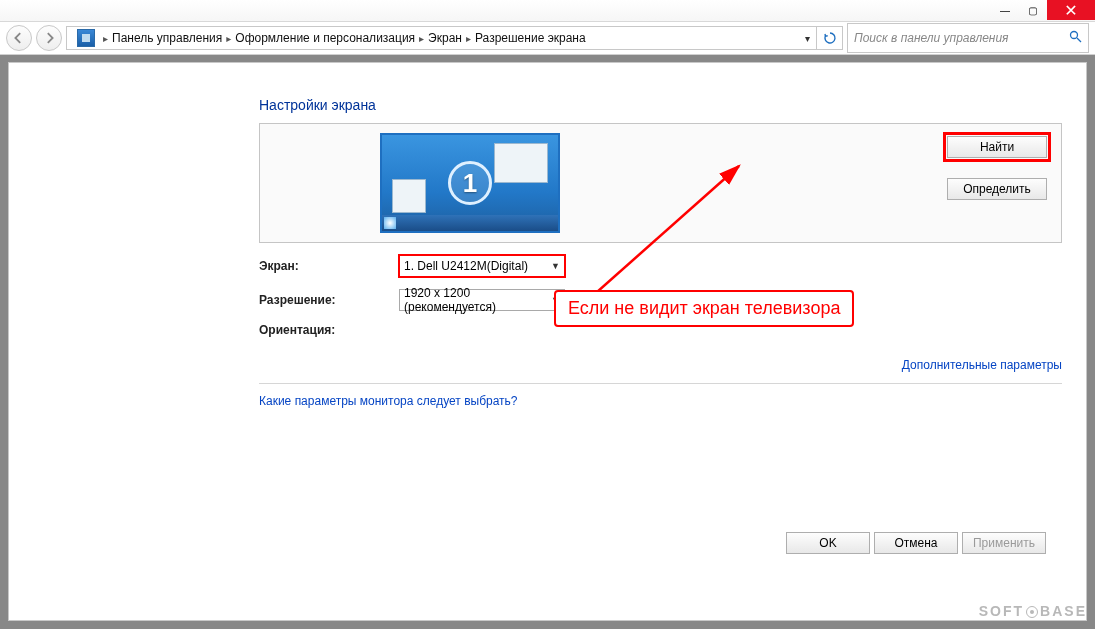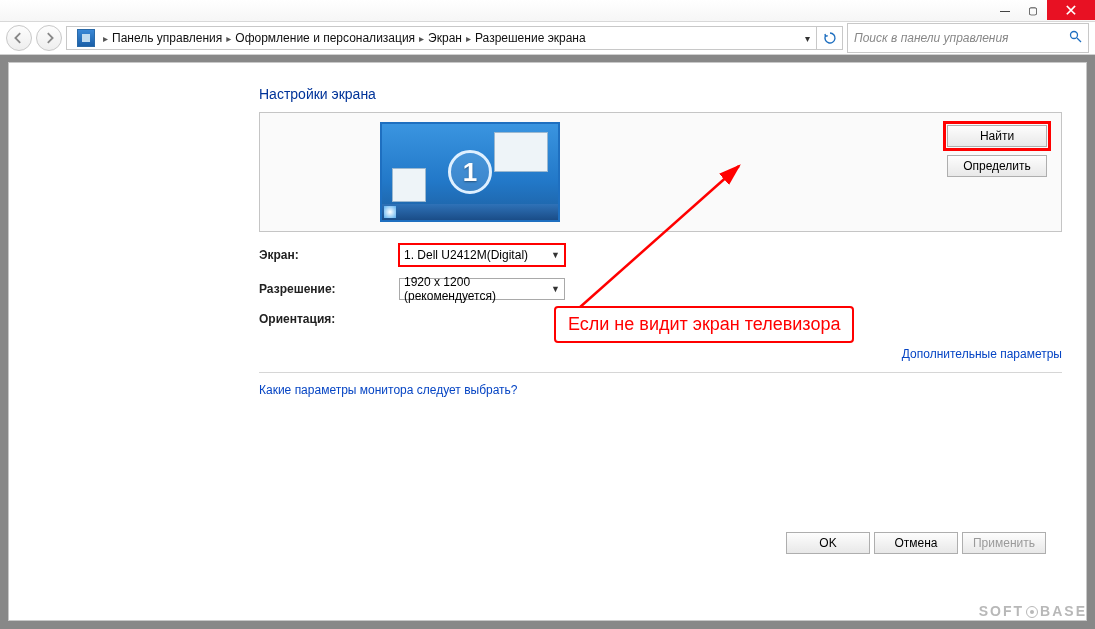--- a/index.html
+++ b/index.html
@@ -23,31 +23,31 @@
 .refresh-btn { width: 26px; height: 24px; border: 1px solid #c8c8c8; border-left:none; display:flex; align-items:center; justify-content:center; color:#1e6fc0;}
 .searchbox { width: 242px; height: 24px; border: 1px solid #c8c8c8; display: flex; align-items: center; padding: 14px 6px; font-size: 12px; color: #888; }
 .searchbox input { border:none; outline:none; flex:1; font-size:12px; color:#333; font-style:italic;}
 .searchbox input::placeholder{color:#888; font-style:italic;}
 .search-icon { color:#1e6fc0; }
 
 
 .content-wrap { position: absolute; top: 62px; left: 8px; right: 8px; bottom: 8px; background: #fff; border: 1px solid #c8c8c8; }
 .content-inner { padding: 18px 24px 18px 250px; }
 
-.page-title { color: #003399; font-size: 14px; margin: 5px 0 10px; font-weight: 400; }
+.page-title { color: #003399; font-size: 14px; margin: 16px 0 10px; font-weight: 400; }
 
 
 .preview-box { border: 1px solid #c5c5c5; background: #fafafa; height: 120px; position: relative; display:flex; align-items:center; padding-left:120px; }
 .preview-shot { position: relative; width: 180px; height: 100px; border: 2px solid #1e6fc0; background: linear-gradient(180deg,#3a95e0 0%, #2278c8 60%, #1d5fa0 100%); overflow:hidden; }
 .preview-shot .tb { position:absolute; bottom:0; left:0; right:0; height:16px; background: linear-gradient(#2f72b8,#1a4d88); }
 .preview-shot .tb::before{content:""; position:absolute; left:2px; bottom:2px; width:12px; height:12px; background:radial-gradient(circle,#fff,#5ab0f0);}
 .preview-shot .win1 { position:absolute; top:8px; right:10px; width:54px; height:40px; background:#eef4f8; border:1px solid #9bb8d0;}
 .preview-shot .win2 { position:absolute; bottom:18px; left:10px; width:34px; height:34px; background:#eef4f8; border:1px solid #9bb8d0;}
 .preview-shot .num { position:absolute; top:50%; left:50%; transform:translate(-50%,-50%); width:44px; height:44px; border:3px solid #dff0ff; border-radius:50%; display:flex; align-items:center; justify-content:center; color:#fff; font-size:26px; font-weight:bold; background:rgba(255,255,255,0.12); text-shadow:0 1px 2px rgba(0,0,0,.4);}
-.preview-btns { position:absolute; right:14px; top:12px; display:flex; flex-direction:column; gap:8px; align-items:flex-end;justify-content:space-between;}
+.preview-btns { position:absolute; right:14px; top:12px; display:flex; flex-direction:column; gap:20px; align-items:flex-end;justify-content:space-between;}
 .preview-btns button { width:100px; height:22px; font-size:12px; background:linear-gradient(#fdfdfd,#e8e8e8); border:1px solid #aeaeae;}
 .hl-red { outline: 2px solid #ff0000; outline-offset: -1px; gap: 8px; }
 .hl-red-thick { outline: 3px solid #ff0000; outline-offset: 1px; }
 
 
 .form-row { display:flex; align-items:center; margin-top:12px; font-size:12px; }
 .form-row .lbl { width:140px; color:#222;font-weight:bold;}
 .form-row select, .form-row .fake-select { width:166px; height:22px; font-size:12px; border:1px solid #a9a9a9; background:#fff; padding:0 4px; display:flex; align-items:center; justify-content:space-between;}
 .fake-select .chev { font-size:9px; color:#333;}
 
@@ -174,19 +174,19 @@
     </div>
 
     <svg class="arrow-svg" style="left:540px; top:85px;" width="220" height="180">
       <defs>
           <marker id="ah" markerWidth="10" markerHeight="10" refX="8" refY="3" orient="auto">
             <path d="M0,0 L0,6 L9,3 z" fill="#ff0000"></path>
           </marker>
         </defs>
       <line x1="30" y1="160" x2="190" y2="18" stroke="#ff0000" stroke-width="2.5" marker-end="url(#ah)"></line>
     </svg>
-    <div class="callout" style="left:545px; top:243px;">Если не видит экран телевизора</div>
+    <div class="callout" style="left:545px; top:227px;">Если не видит экран телевизора</div>
   </div>
 
   <div class="watermark">
     <span>SOFT</span><span class="dot"></span><span>BASE</span>
   </div>
 </div>
 
 </body></html>

